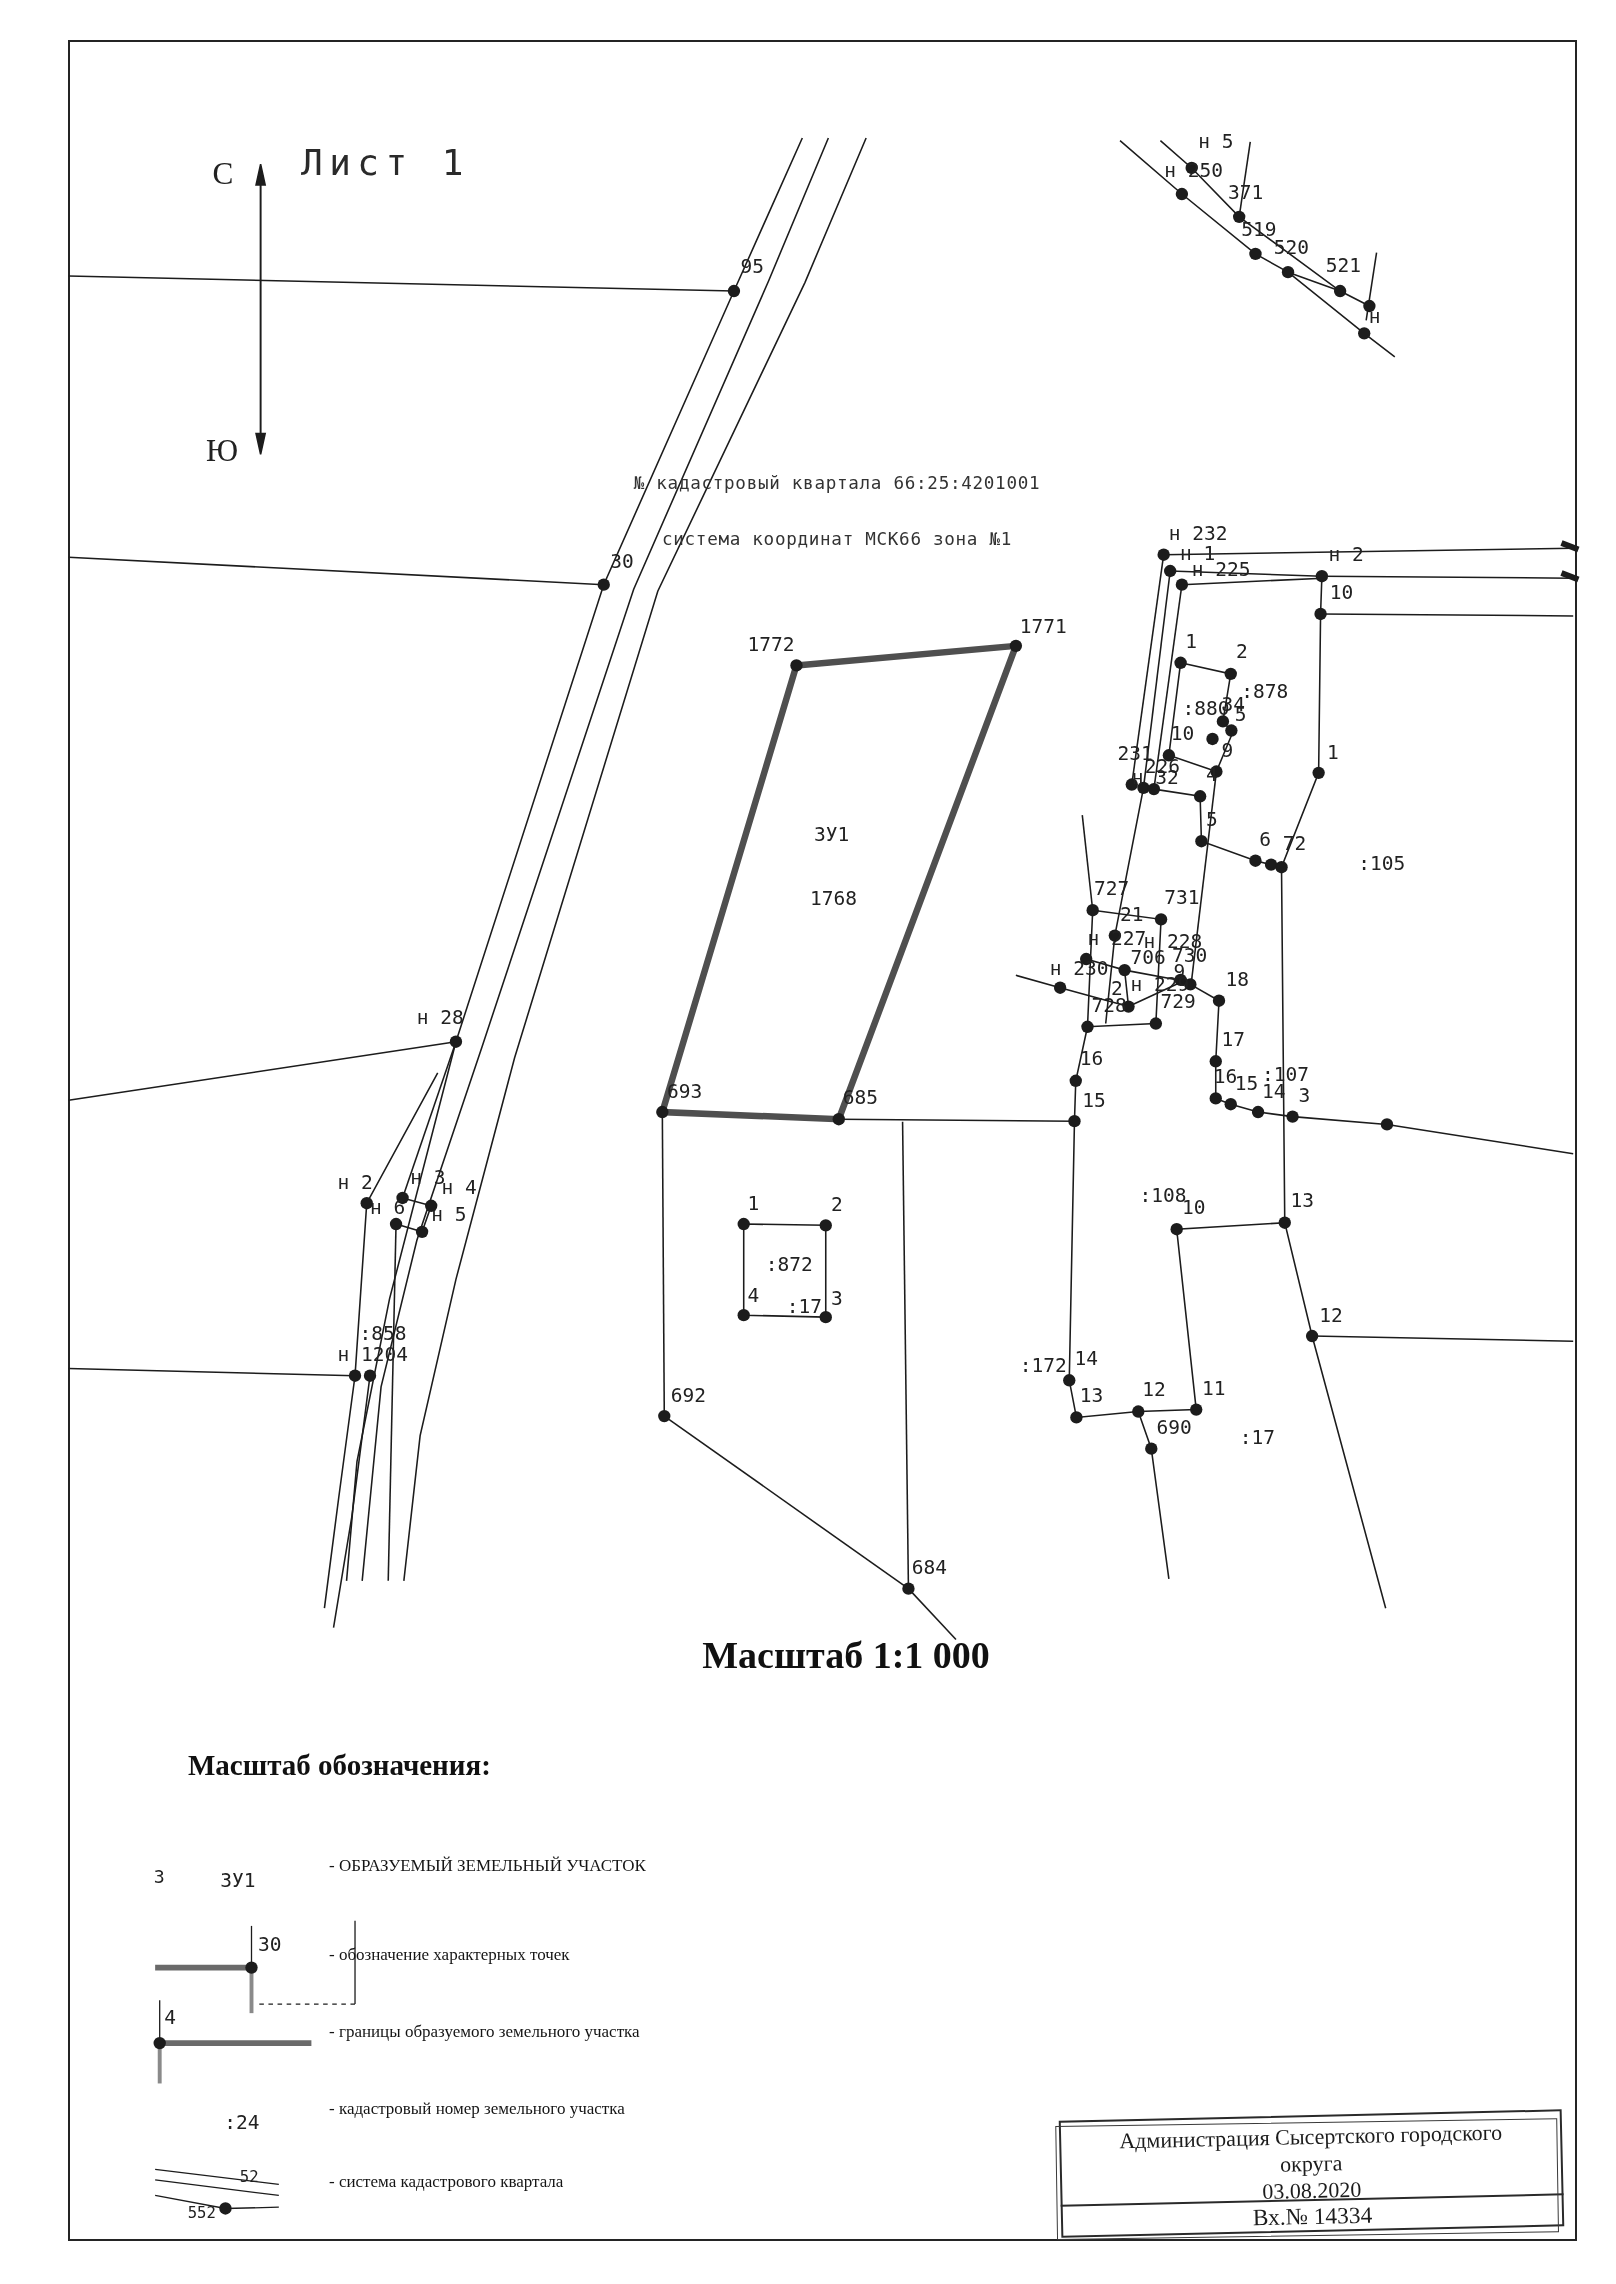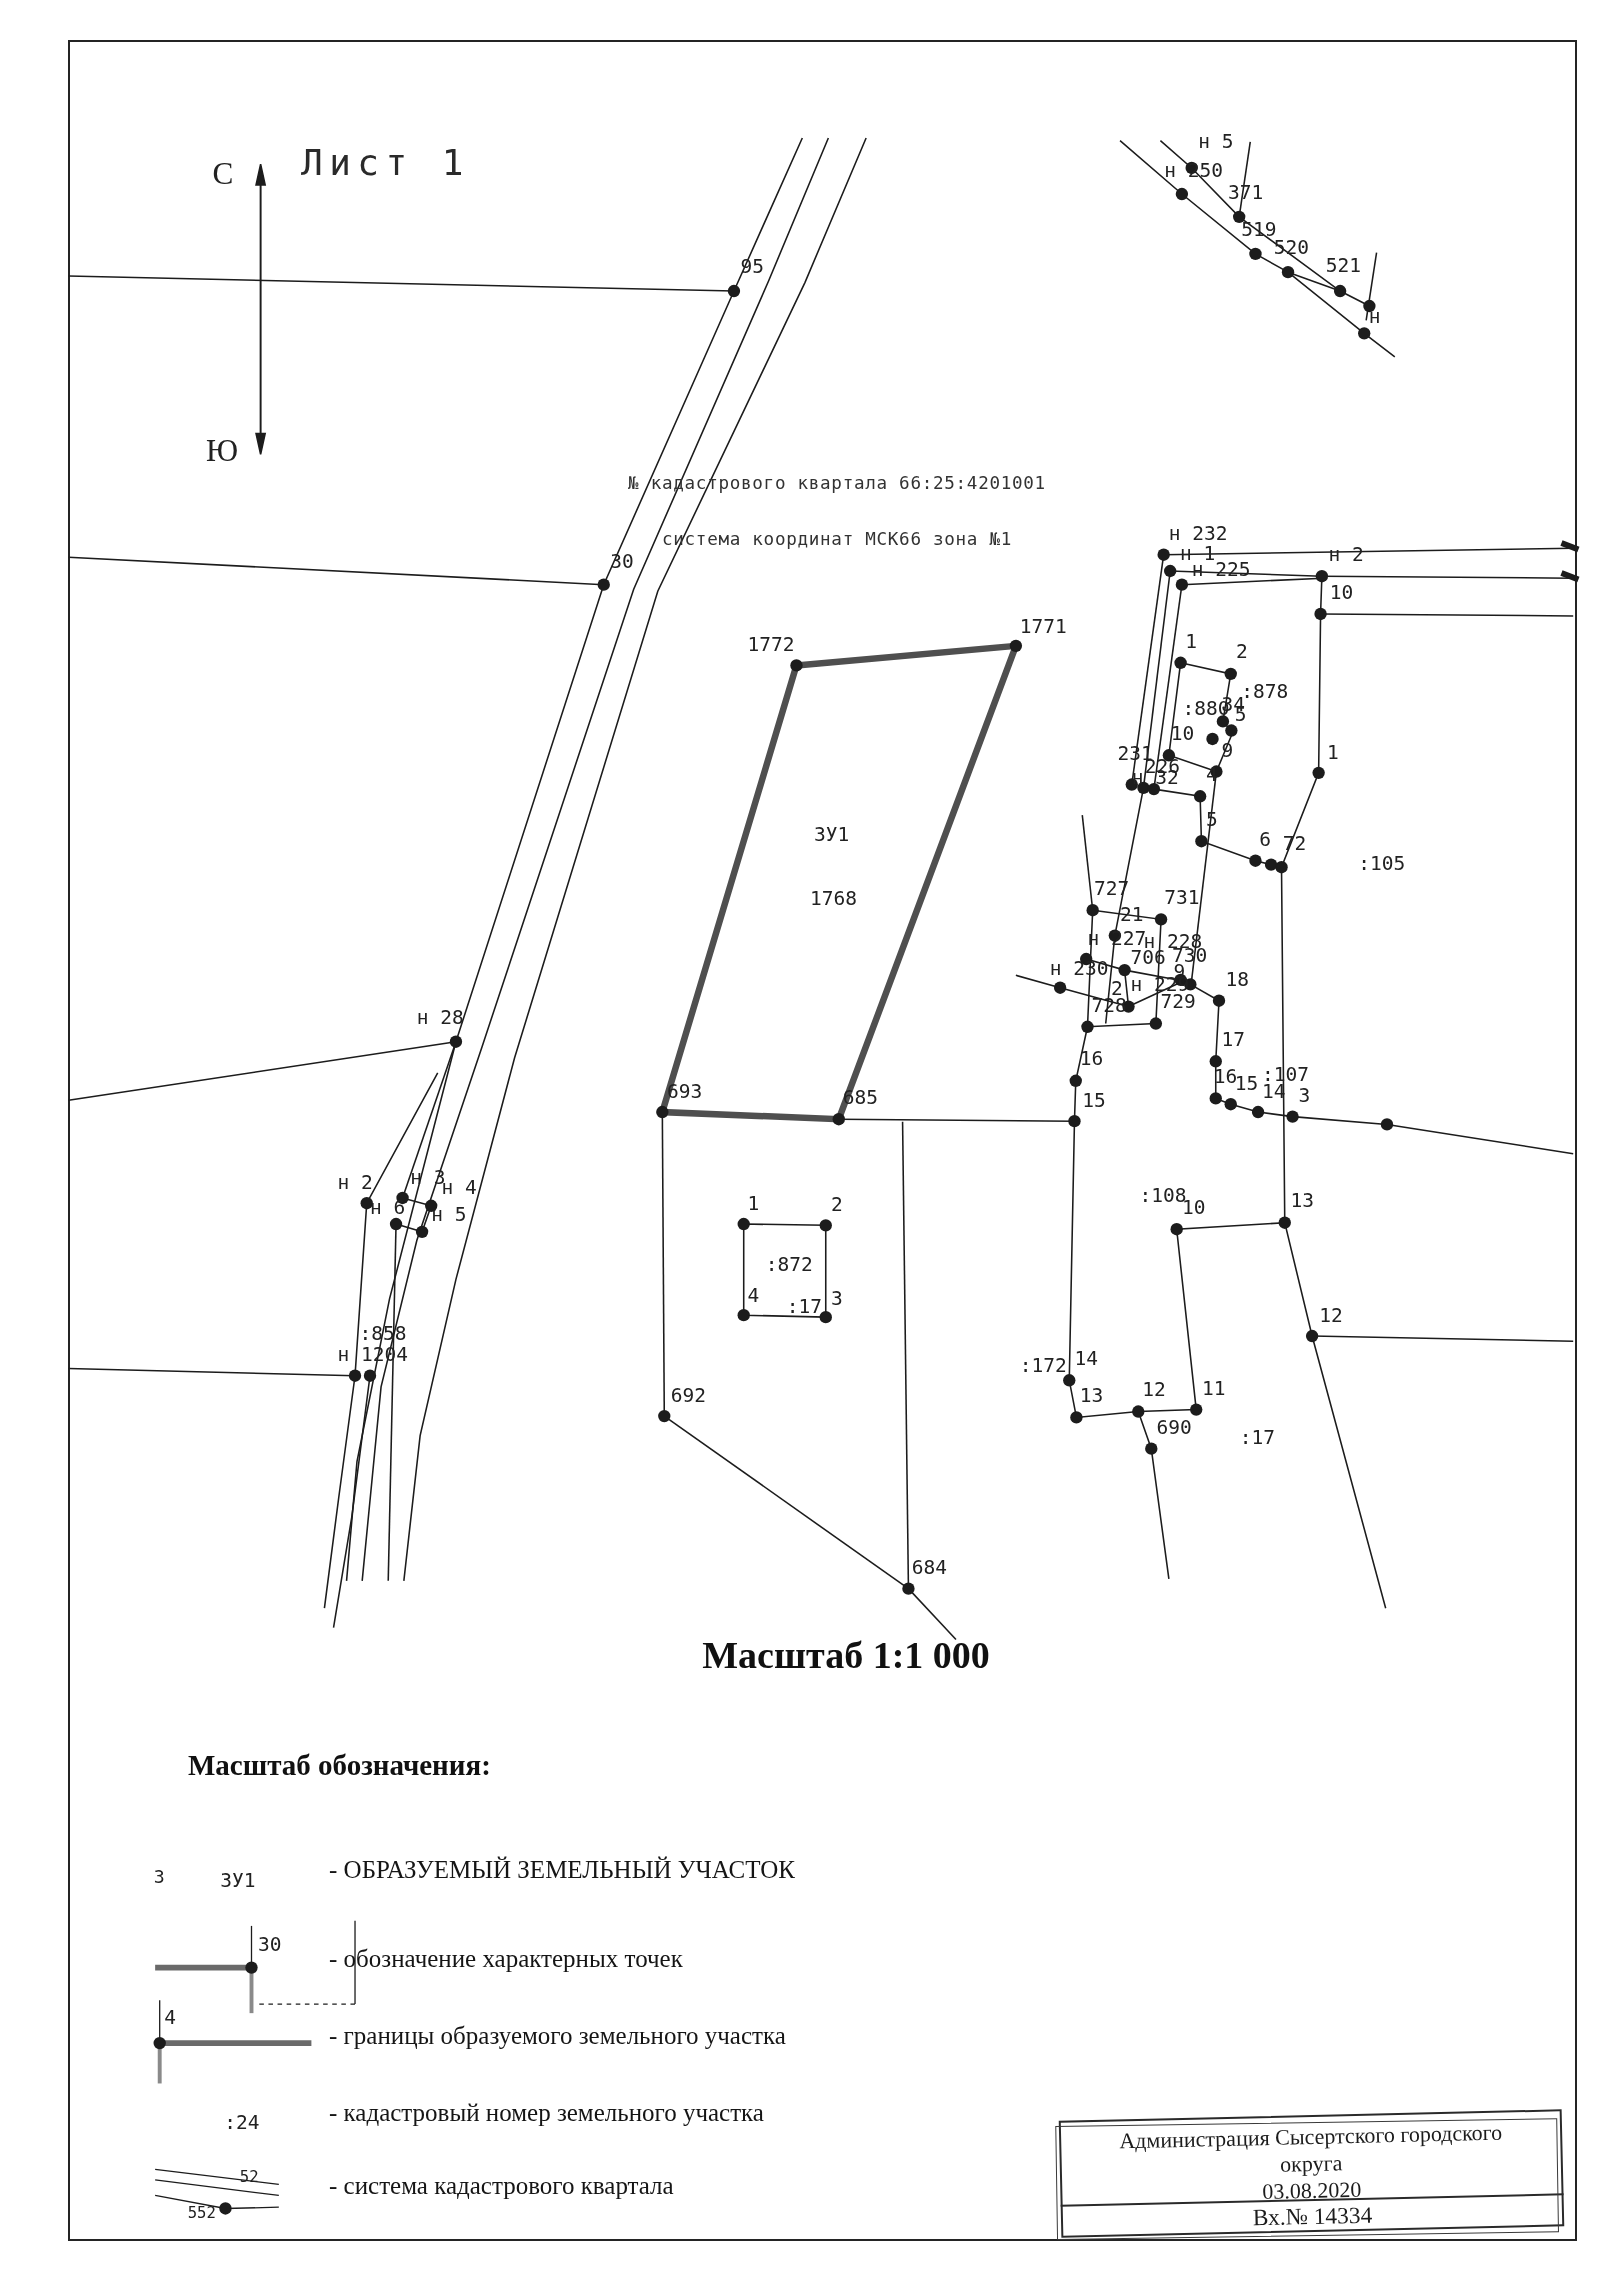--- a/index.html
+++ b/index.html
@@ -9,21 +9,21 @@
               border:2px solid #242424;box-sizing:border-box;}
   #map{position:absolute;left:0;top:0;width:1617px;height:2284px;}
   .abs{position:absolute;white-space:nowrap;}
   .sheet-title{left:301px;top:142px;font-family:"DejaVu Sans Mono", monospace;
                font-size:36px;letter-spacing:6.5px;color:#2a2a2a;text-align:right;}
   .hdr{left:837px;transform:translateX(-50%);font-family:"DejaVu Sans Mono", monospace;
        font-size:17.6px;letter-spacing:0.7px;color:#333;}
   .hdr1{top:473px;} .hdr2{top:529px;}
   .scale{left:846px;top:1633px;transform:translateX(-50%);font-weight:bold;font-size:38px;color:#111;}
   .legend-heading{left:188px;top:1749px;font-weight:bold;font-size:29px;color:#111;}
-  .li{left:329px;font-size:25px;color:#151515;}
+  .li{left:329px;font-size:17px;color:#151515;}
   .li1{top:1856px;} .li2{top:1945px;} .li3{top:2022px;} .li4{top:2099px;} .li5{top:2172px;}
   .stamp{position:absolute;left:1060px;top:2115px;width:503px;height:117px;
          border:2px solid #2a2a2a;transform:rotate(-1.3deg);box-sizing:border-box;}
   .stamp:after{content:"";position:absolute;left:-6.5px;top:5.2px;right:3.9px;bottom:-6.5px;
          border:1.3px solid #3a3a3a;transform:rotate(0.4deg);pointer-events:none;}
   .stamp-org{position:absolute;left:0;top:6.5px;width:100%;text-align:center;font-size:22px;}
   .stamp-org2{position:absolute;left:0;top:34px;width:100%;text-align:center;font-size:22px;}
   .stamp-date{position:absolute;left:0;top:61px;width:100%;text-align:center;font-size:22px;}
   .stamp-rule{position:absolute;left:-2px;right:-2px;top:82px;border-top:2px solid #2a2a2a;}
   .stamp-num{position:absolute;left:0;top:86px;width:100%;text-align:center;font-size:23.4px;}
@@ -274,21 +274,21 @@
       <text x="338" y="2898" font-size="30" fill="#222" font-family="&quot;DejaVu Sans Mono&quot;, monospace">ЗУ1</text>
       <text x="396" y="2996" font-size="30" fill="#222" font-family="&quot;DejaVu Sans Mono&quot;, monospace">30</text>
       <text x="252" y="3108" font-size="30" fill="#222" font-family="&quot;DejaVu Sans Mono&quot;, monospace">4</text>
       <text x="344" y="3270" font-size="30" fill="#222" font-family="&quot;DejaVu Sans Mono&quot;, monospace">:24</text>
       <text x="368" y="3352" font-size="24" fill="#222" font-family="&quot;DejaVu Sans Mono&quot;, monospace">52</text>
       <text x="288" y="3406" font-size="24" fill="#222" font-family="&quot;DejaVu Sans Mono&quot;, monospace">552</text>
     </svg>
 
   <div class="abs sheet-title">Лист 1</div>
 
-  <div class="abs hdr hdr1">№ кадастрового квартала 66:25:4201001</div>
+  <div class="abs hdr hdr1">№ кадастровый квартала 66:25:4201001</div>
   <div class="abs hdr hdr2">система координат МСК66 зона №1</div>
 
   <div class="abs scale">Масштаб 1:1 000</div>
 
   <div class="abs legend-heading">Масштаб обозначения:</div>
   <div class="abs li li1">- ОБРАЗУЕМЫЙ ЗЕМЕЛЬНЫЙ УЧАСТОК</div>
   <div class="abs li li2">- обозначение характерных точек</div>
   <div class="abs li li3">- границы образуемого земельного участка</div>
   <div class="abs li li4">- кадастровый номер земельного участка</div>
   <div class="abs li li5">- система кадастрового квартала</div>

